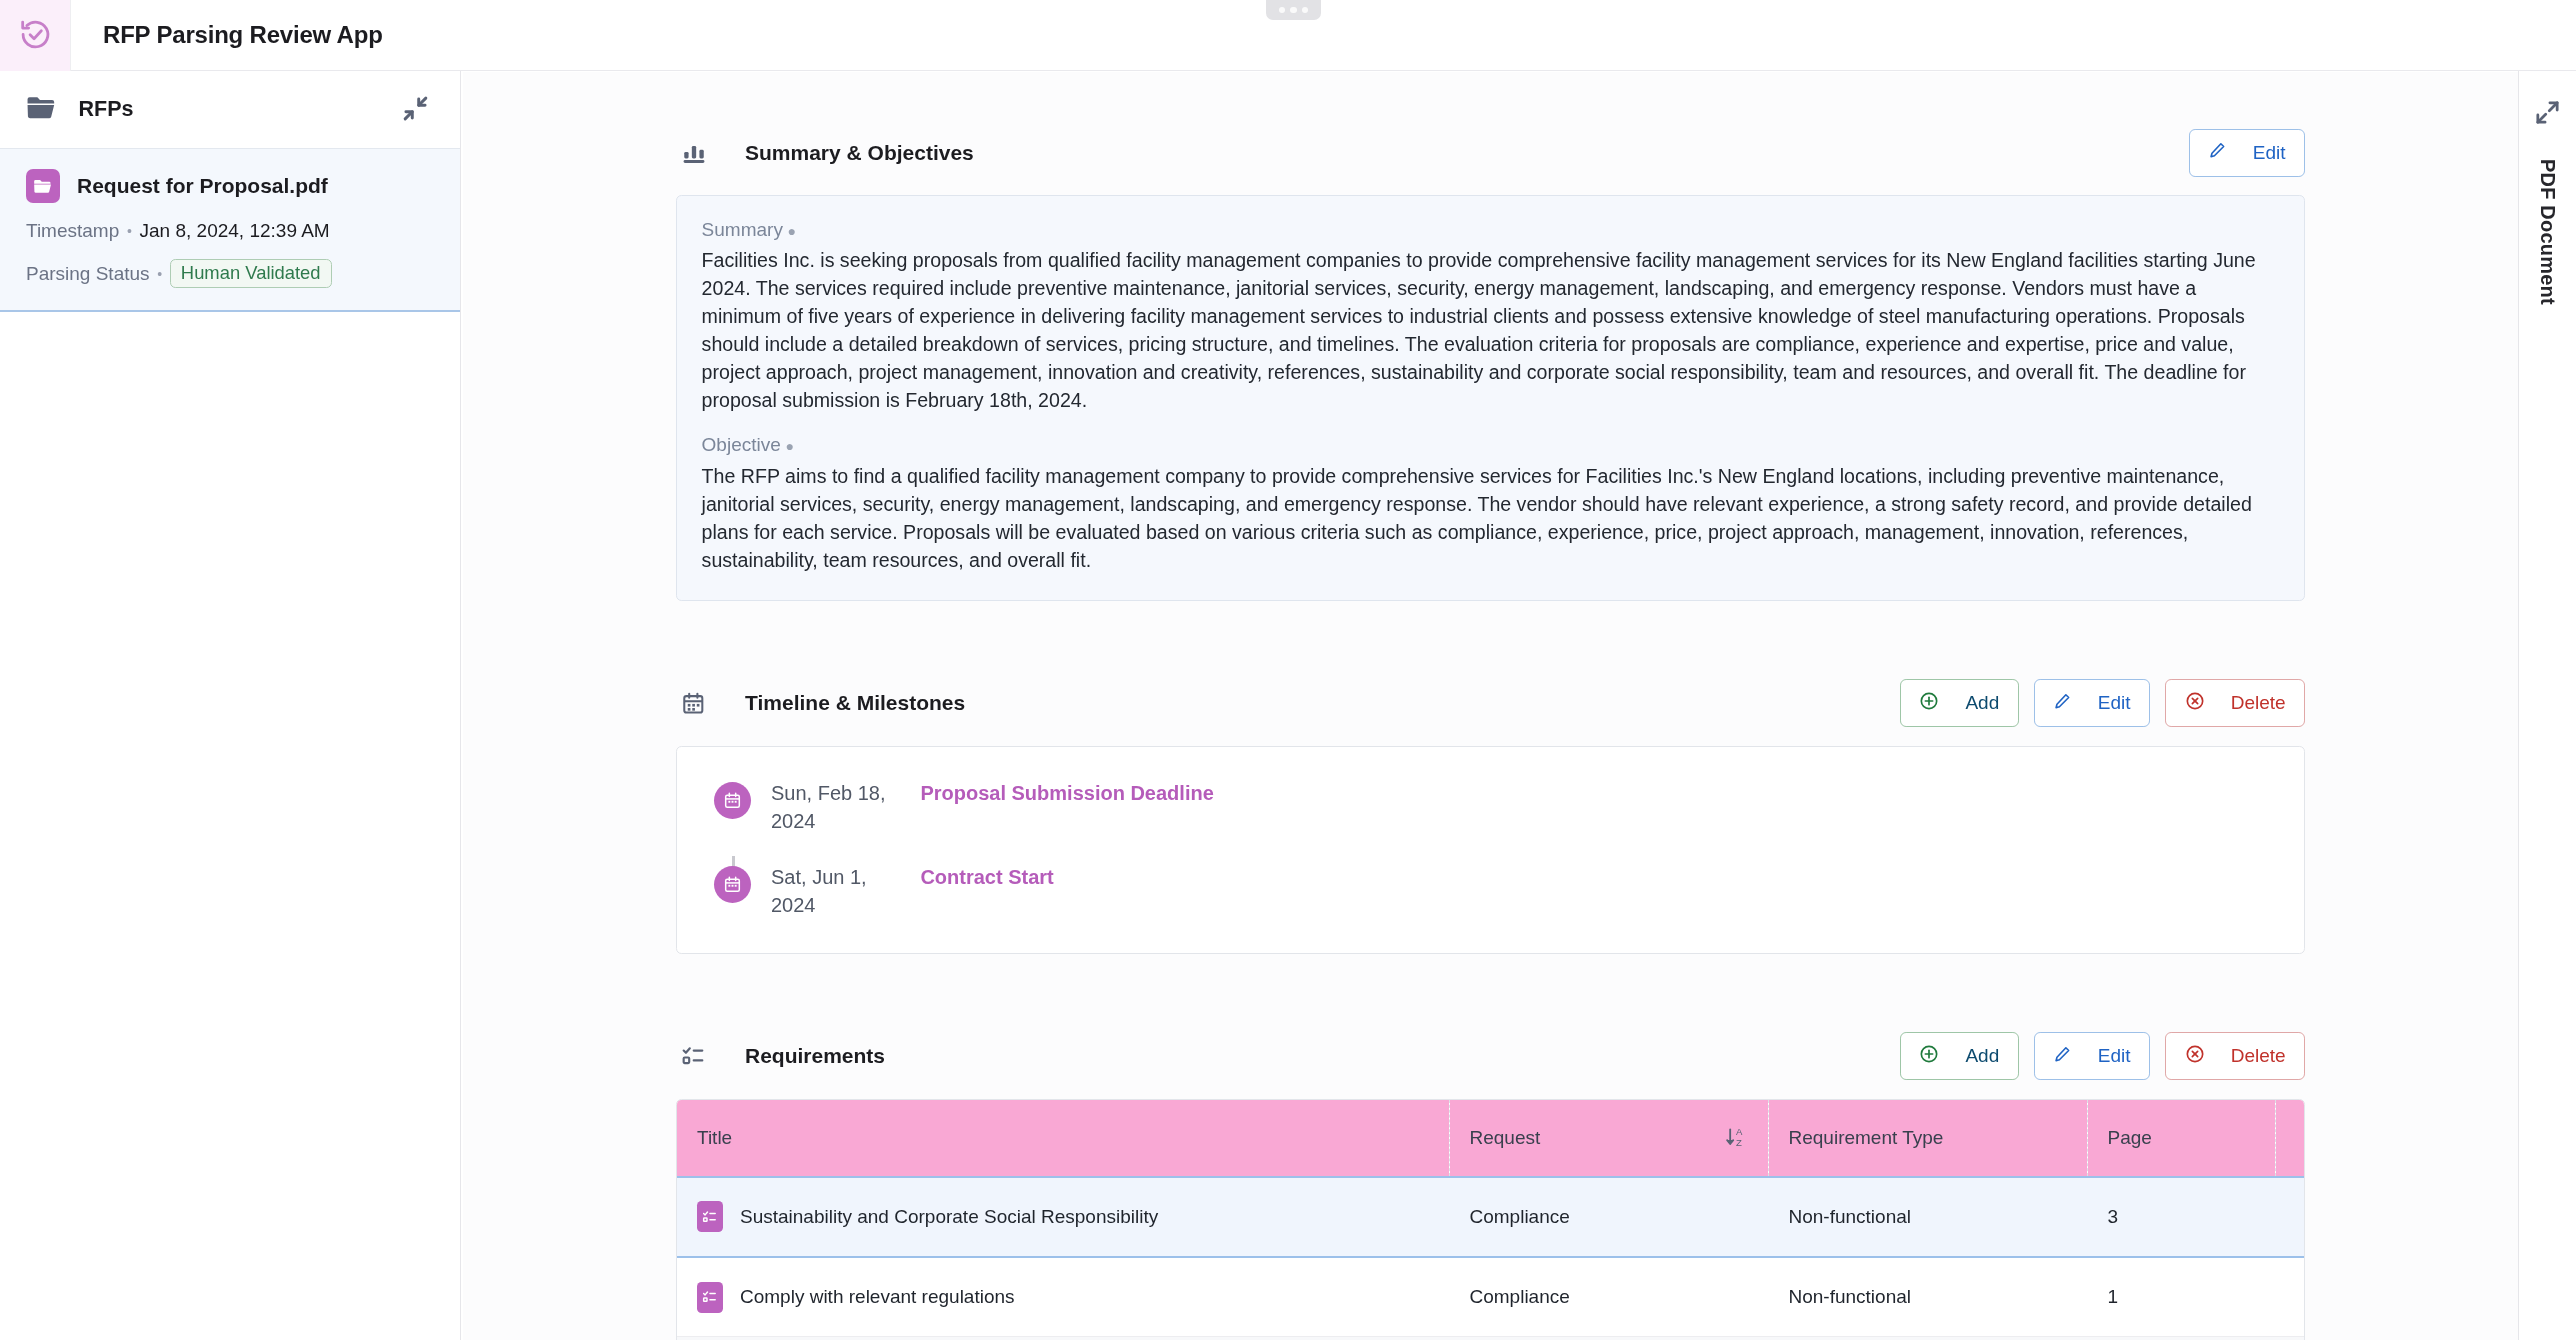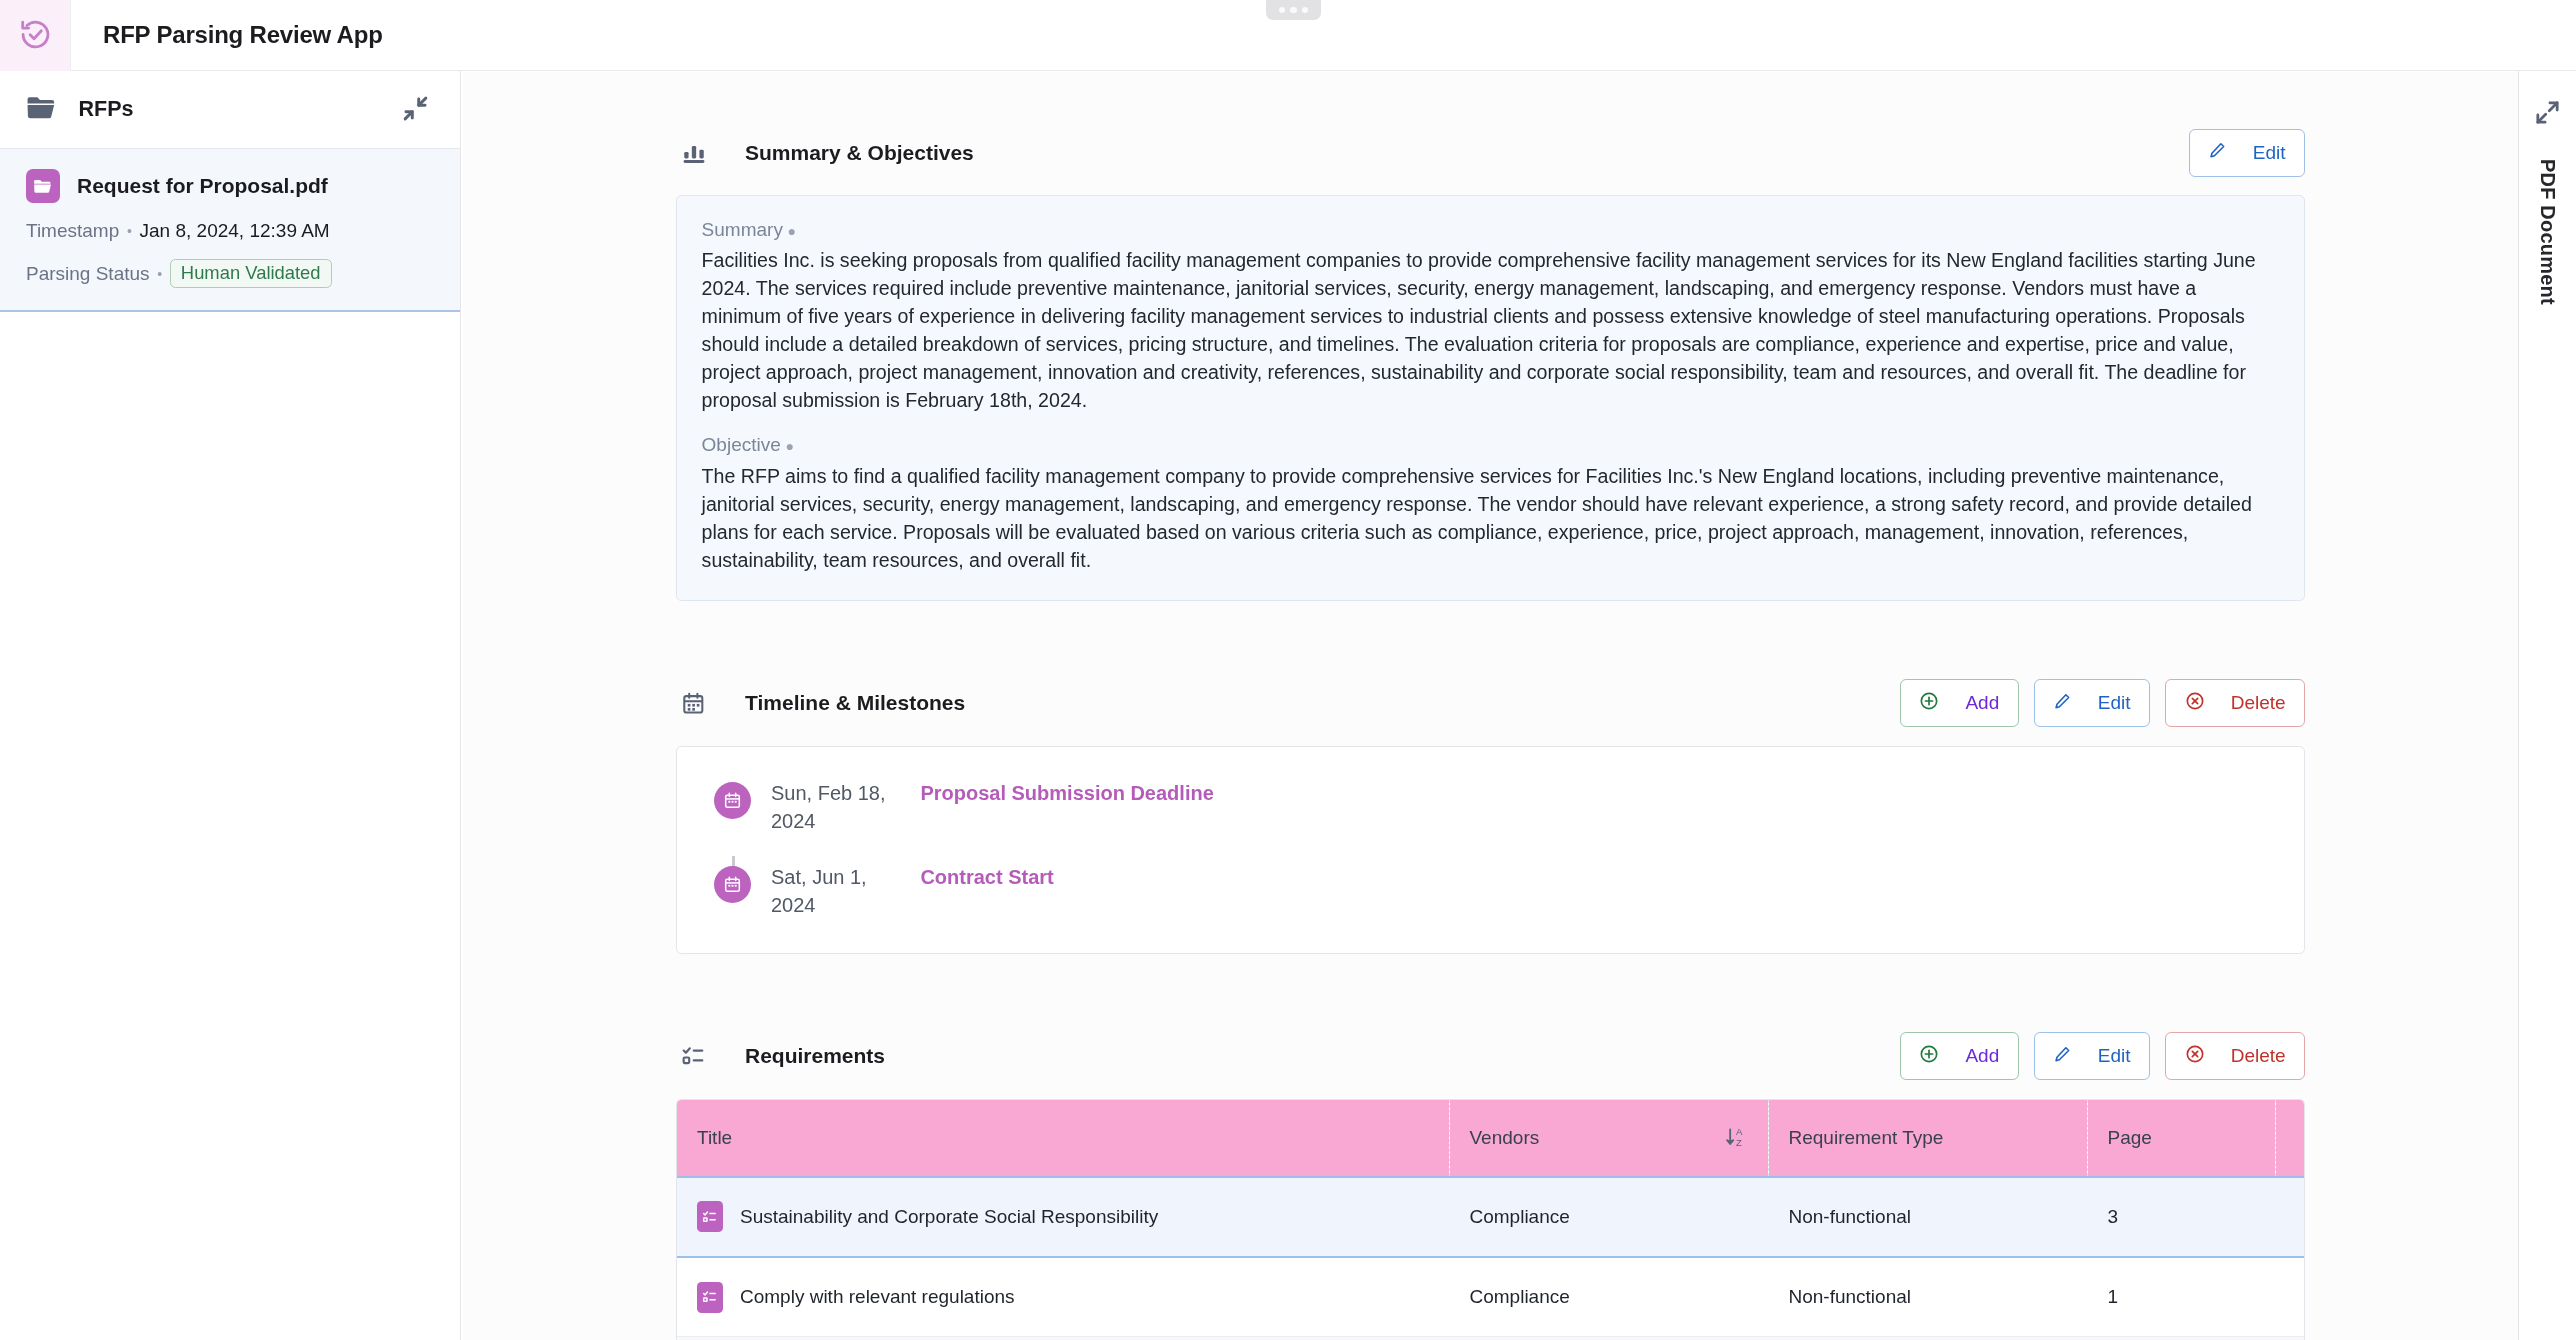--- a/index.html
+++ b/index.html
@@ -173,21 +173,21 @@
     border-radius: 6.1px;
     background: #ffffff;
     display: flex; align-items: center; justify-content: flex-start;
     gap: 26px;
     font-size: 19px;
     padding: 0 18.4px;
     cursor: pointer;
     border: 1.5px solid #cfd7e3;
   }
   .btn-edit  { border-color: #9dc0e8; color: #1f63c4; }
-  .btn-add   { border-color: #9ec6a7; color: #6d28d9; }
+  .btn-add   { border-color: #9ec6a7; color: #0c4a6e; }
   .btn-del   { border-color: #e0a7a7; color: #c0322b; }
 
   .panel {
     background: #f5f8fd;
     border: 1.5px solid #dfe5ee;
     border-radius: 5.4px;
     padding: 23px 24.6px 26px 24.6px;
   }
   .panel-white {
     background: #ffffff;
@@ -537,21 +537,21 @@
         </colgroup>
         <thead>
           <tr>
             <th>
               <div class="th-inner">
                   <span>Title</span>
                 </div>
             </th>
             <th>
               <div class="th-inner">
-                <span>Vendors</span>
+                <span>Request</span>
                 <span class="sort-ico">
                   <svg width="23" height="26" viewBox="0 0 24 26" fill="none" stroke="#5a6275" stroke-width="1.9" stroke-linecap="round" stroke-linejoin="round" style="font-size:25px">
                     <line x1="5.4" y1="4" x2="5.4" y2="18.6"></line>
                     <polyline points="2.2,15.2 5.4,19.2 8.6,15.2" fill="#5a6275"></polyline>
                     <text x="11.5" y="10.4" font-size="10" fill="#5a6275" stroke="none" font-family="Liberation Sans, sans-serif">A</text>
                     <text x="11.5" y="21.6" font-size="10" fill="#5a6275" stroke="none" font-family="Liberation Sans, sans-serif">Z</text>
                   </svg>
                 </span>
               </div>
             </th>

